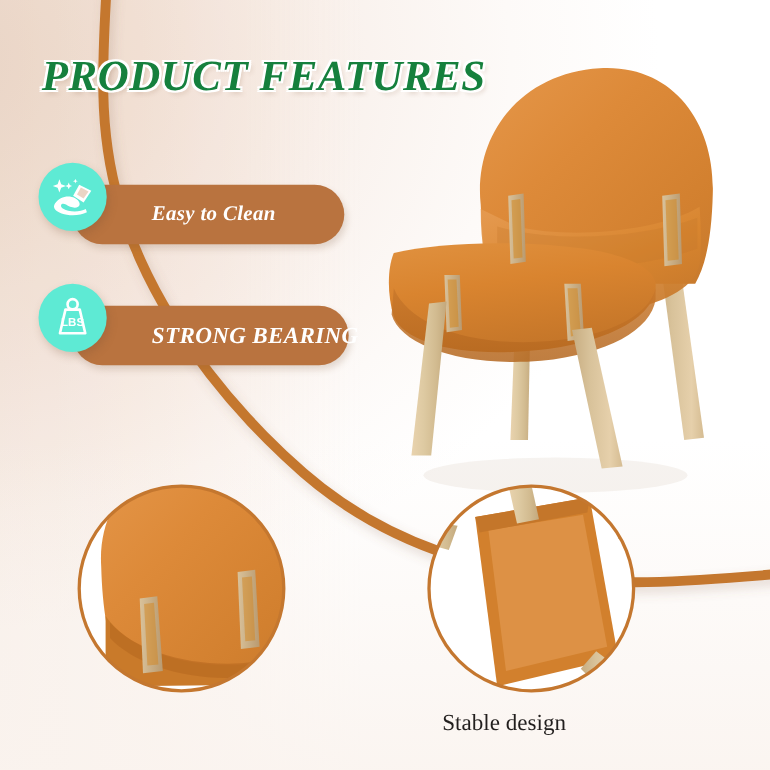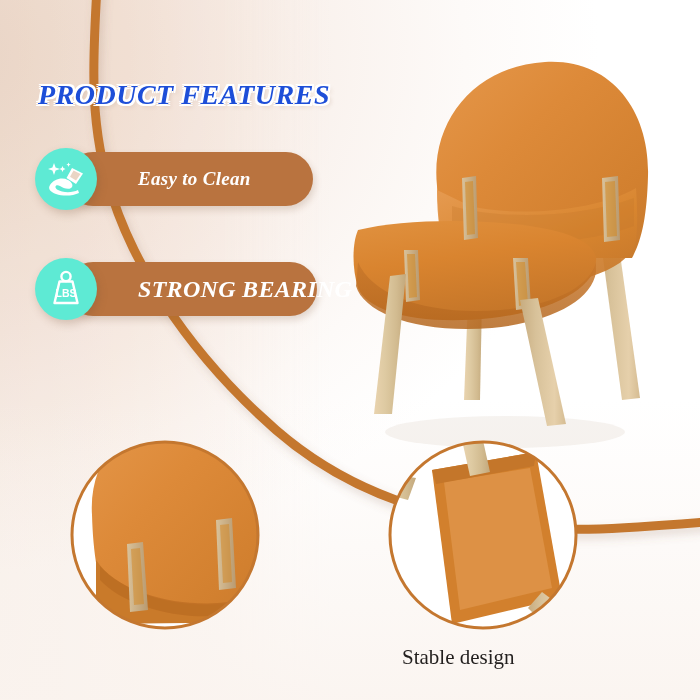--- a/index.html
+++ b/index.html
@@ -28,34 +28,33 @@
   }
 
   
   .layer{position:absolute;left:0;top:0;width:700px;height:700px;}
 
   
   .title{
     position:absolute;left:38px;top:47px;
     font-family:"Liberation Serif",serif;
     font-weight:bold;font-style:italic;
-    font-size:28px;letter-spacing:.5px;
-    color:#1d4ed8;
+    font-size:39px;letter-spacing:.5px;
+    color:#15803d;
     white-space:nowrap;
     text-shadow:
       2px 0 0 #fff,-2px 0 0 #fff,0 2px 0 #fff,0 -2px 0 #fff,
       2px 2px 0 #fff,-2px 2px 0 #fff,2px -2px 0 #fff,-2px -2px 0 #fff,
       3px 3px 4px rgba(150,110,80,.22);
-    margin-top: 32px;
   }
 
   
   .feature{position:absolute;height:62px;}
   .feature .pill{
-    position:absolute;left:31px;top:4px;height:54px;
+    position:absolute;left:31px;top:20px;height:54px;
     border-radius:27px;
     background:#b9733f;
     display:flex;align-items:center;
     box-shadow:2px 4px 7px rgba(120,80,50,.20);
   }
   .feature .pill-label{
     margin-left:72px;margin-right:22px;
     color:#ffffff;
     font-family:"Liberation Serif",serif;
     font-style:italic;font-weight:bold;
@@ -66,21 +65,21 @@
     background:#5eead4;
     box-shadow:2px 4px 8px rgba(120,80,50,.25);
     display:flex;align-items:center;justify-content:center;
   }
   .feature .circ svg{display:block;}
 
   #feature-0{left:35px;top:148px;}
   #feature-0 .pill{width:247px;}
   #feature-1{left:35px;top:258px;}
   #feature-1 .pill{width:251px;}
-  #feature-1 .pill-label{font-size:24px;}
+  #feature-1 .pill-label{font-size:21px;}
 
   
   .caption{
     position:absolute;
     font-family:"Liberation Serif",serif;
     font-size:21px;color:#221f1e;white-space:nowrap;
   }
   #caption-0{left:79px;top:645px;}
   #caption-1{left:402px;top:645px;}
 </style>

